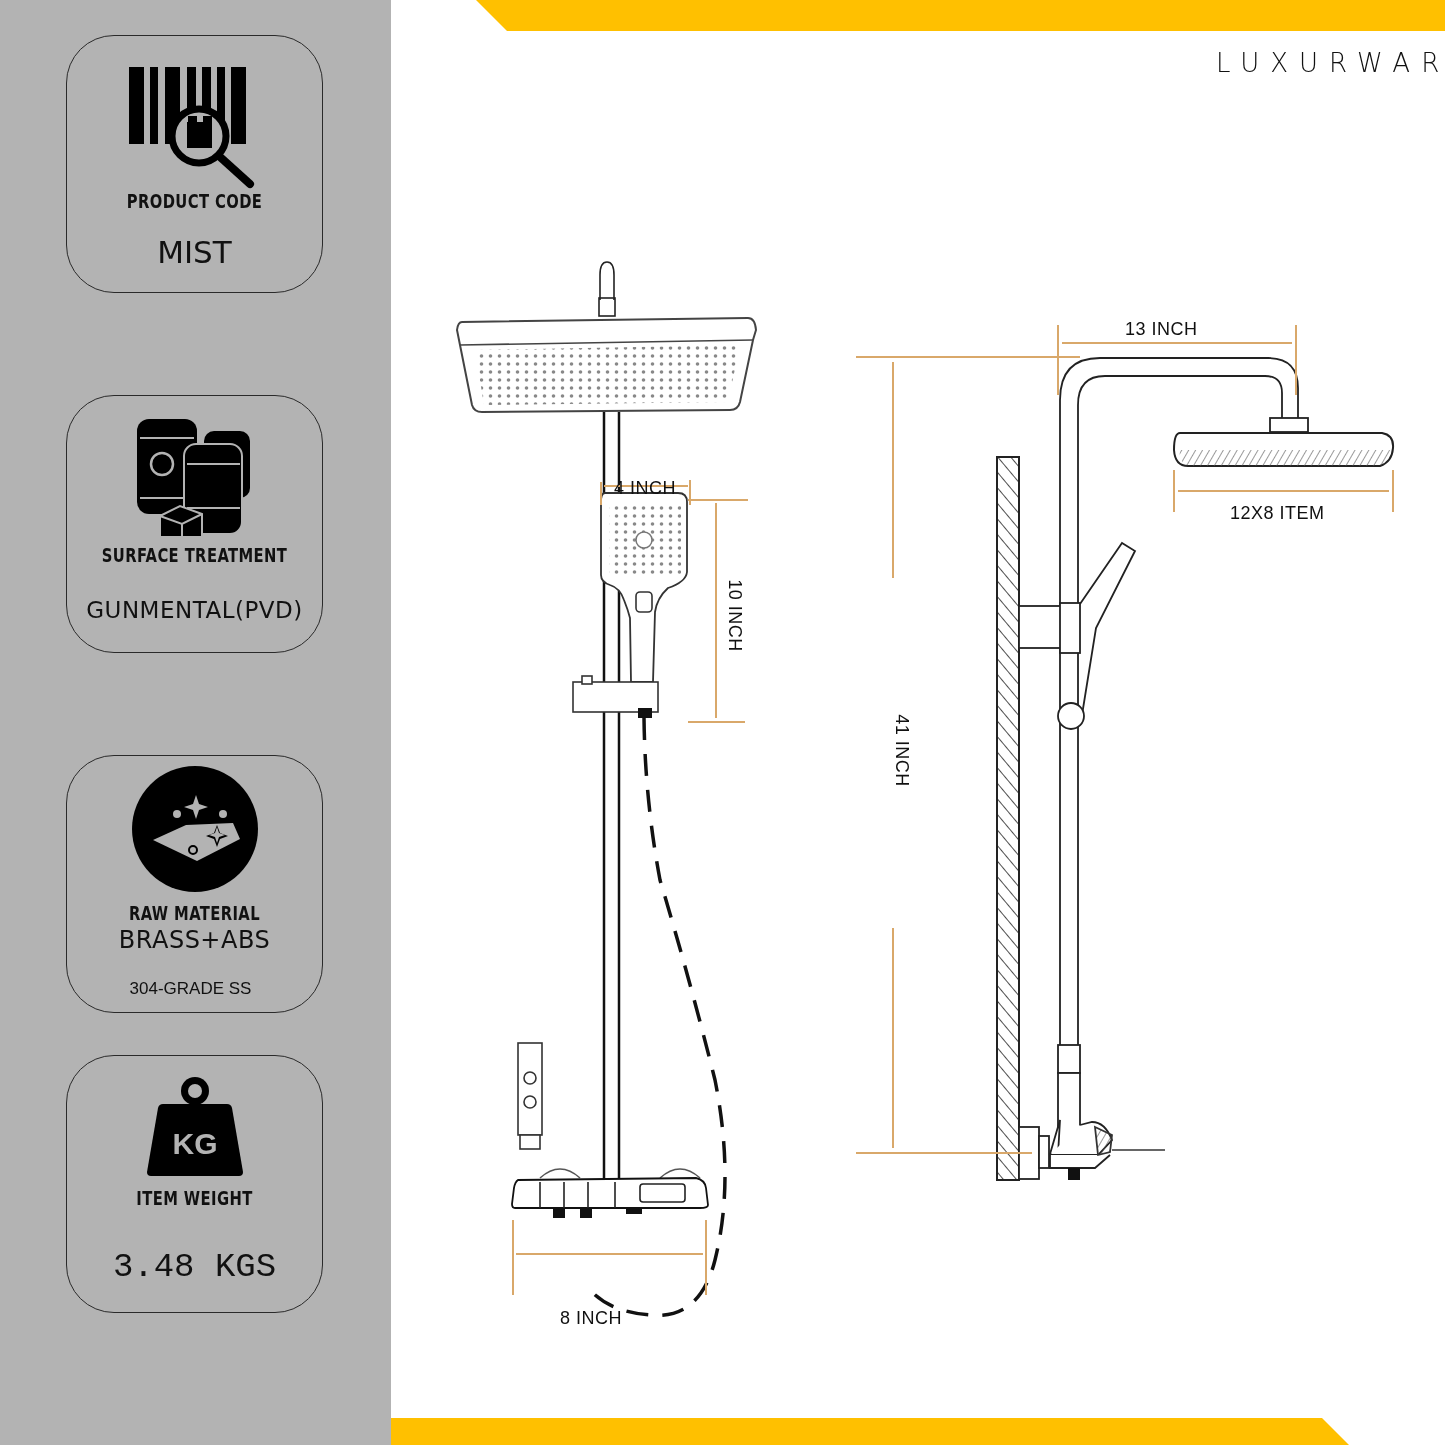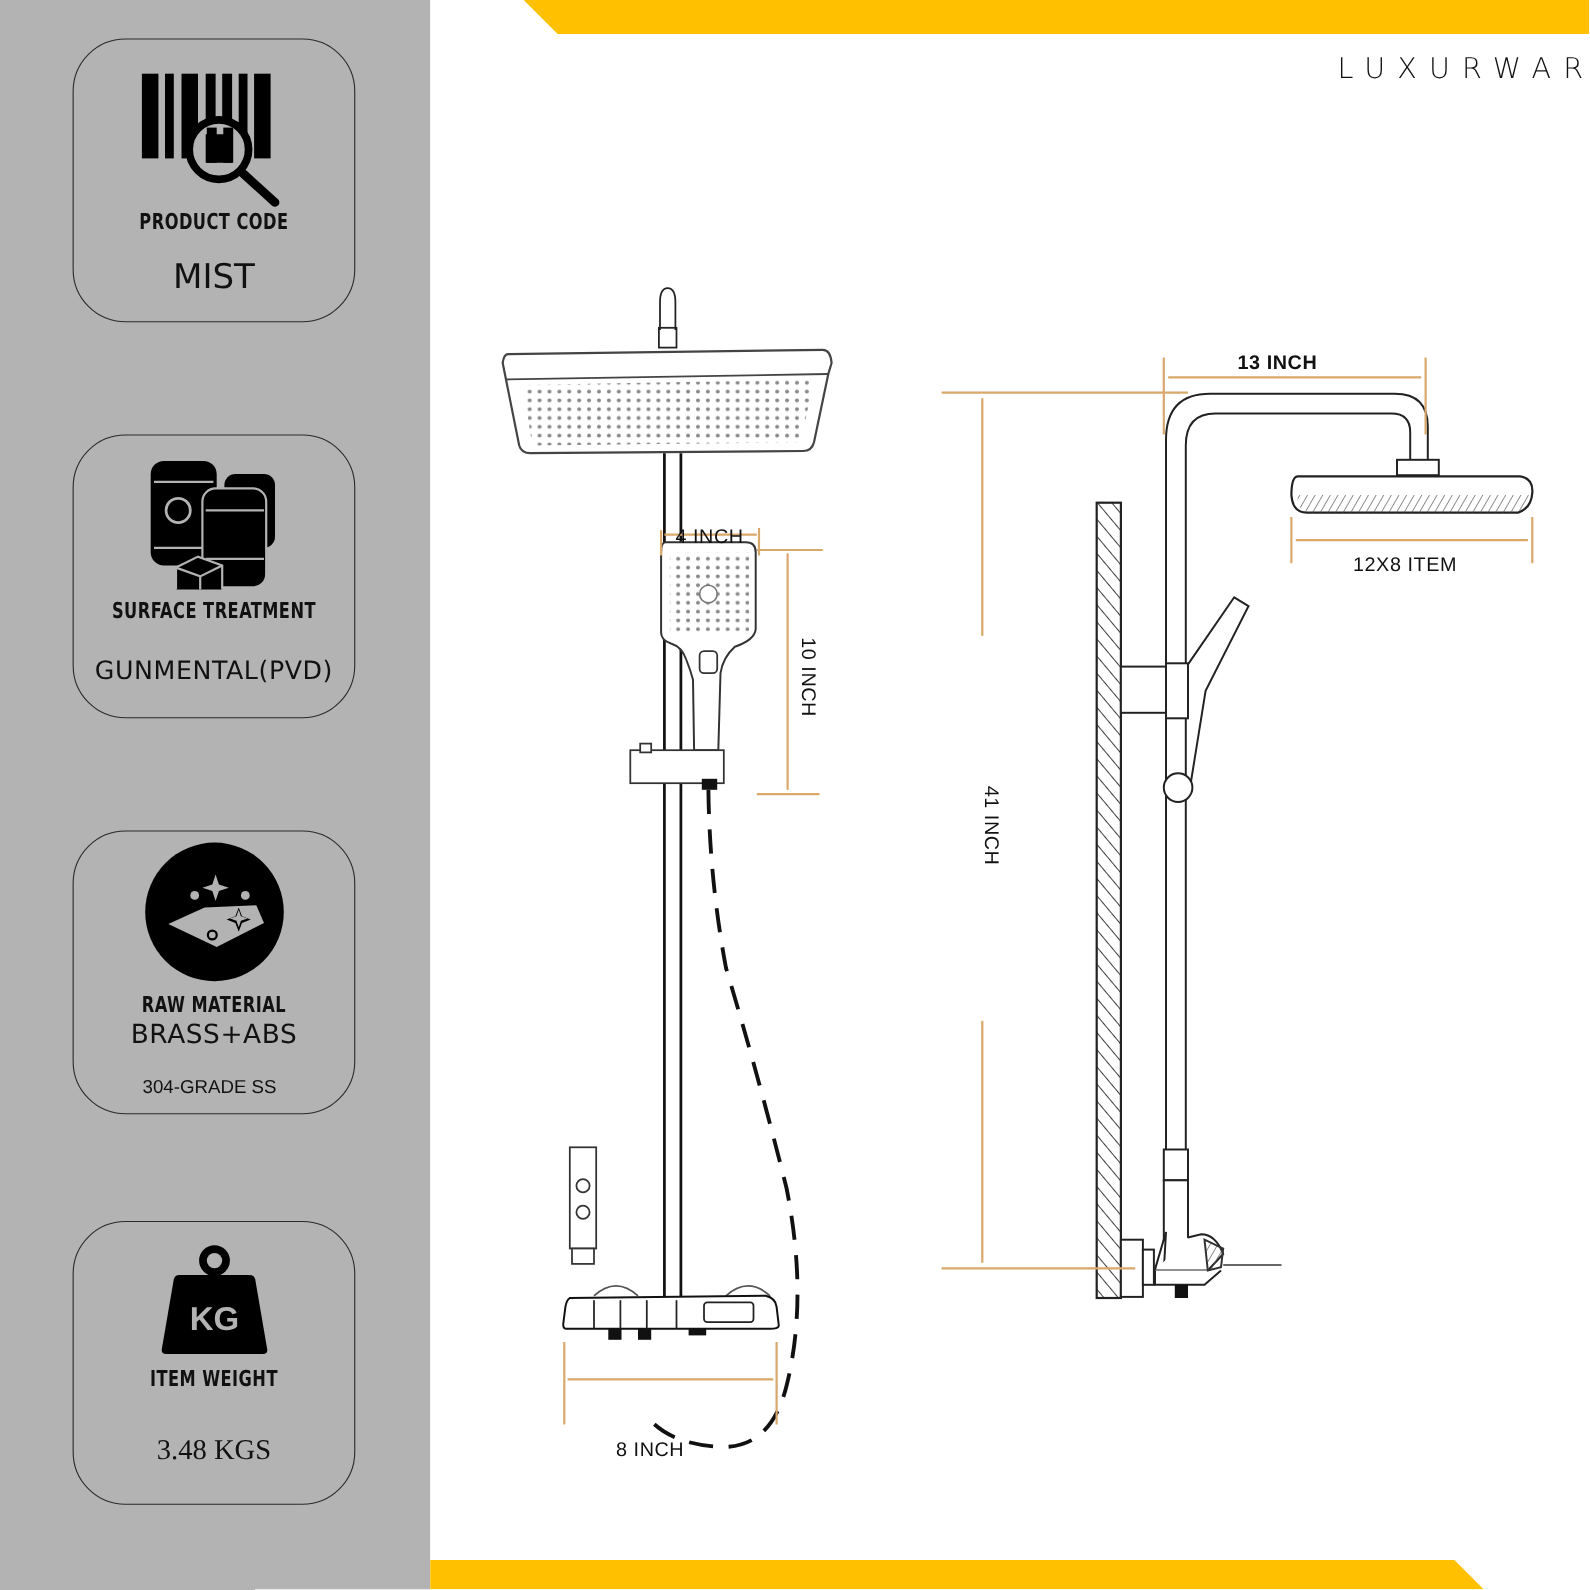--- a/index.html
+++ b/index.html
@@ -101,29 +101,29 @@
       <circle cx="92" cy="49" r="4" fill="#b3b3b3"></circle>
       <path d="M86 60 l3 8 l8 3 l-8 3 l-3 8 l-3 -8 l-8 -3 l8 -3z" fill="#000"></path>
       <path d="M86 62 l2 6 l6 2 l-6 2 l-2 6 l-2 -6 l-6 -2 l6 -2z" fill="#b3b3b3"></path>
       <circle cx="62" cy="85" r="4" fill="none" stroke="#000" stroke-width="2"></circle>
     </svg>
     <div class="label" style="top:145px;">RAW MATERIAL</div>
     <div class="value" style="top:170px; font-size:24px; letter-spacing:0.5px;">BRASS+ABS</div>
     <div class="value" style="top:223px; left:-8px; font-family:Liberation Sans, sans-serif; font-size:17px;">304-GRADE SS</div>
   </div>
 
-  <div class="card" style="top:1110px;">
+  <div class="card" style="top:1055px;">
     <svg class="icon" style="top:18px;" width="100" height="105" viewBox="0 0 100 105">
       <circle cx="50" cy="17" r="14" fill="#000"></circle>
       <circle cx="50" cy="17" r="7" fill="#b3b3b3"></circle>
       <path d="M18 30 H82 Q86 30 87 34 L98 98 Q98 102 94 102 H6 Q2 102 2 98 L13 34 Q14 30 18 30 Z" fill="#000"></path>
       <text x="50" y="80" text-anchor="middle" font-family="Liberation Sans, sans-serif" font-weight="bold" font-size="30" fill="#b3b3b3">KG</text>
     </svg>
     <div class="label" style="top:130px;">ITEM WEIGHT</div>
-    <div class="value" style="top:192px; font-family:Liberation Serif, serif; font-size:26px;">3.48 KGS</div>
+    <div class="value" style="top:192px; font-family:Liberation Mono, monospace; font-size:34px;">3.48 KGS</div>
   </div>
 </div>
 
 <div class="bar-top"></div>
 <div class="bar-bottom"></div>
 
 <div class="brand"><span>LUXURWARE</span><sup>TM</sup></div>
 
 <svg class="drawing" width="1445" height="1445" viewBox="0 0 1445 1445">
   <defs>
@@ -232,15 +232,15 @@
     <line x1="856" y1="1153" x2="1032" y2="1153"></line>
     <line x1="1174" y1="470" x2="1174" y2="512"></line>
     <line x1="1393" y1="470" x2="1393" y2="512"></line>
     <line x1="1178" y1="491" x2="1389" y2="491"></line>
   </g>
 </svg>
 
 <div class="dim-label" style="left:614px; top:460px;margin-top:18px;">4 INCH</div>
 <div class="dim-label dim-vert" style="left:698px; top:605px;">10 INCH</div>
 <div class="dim-label" style="left:560px; top:1308px;">8 INCH</div>
-<div class="dim-label" style="left:1125px; top:319px;font-weight:bold;">13 INCH</div>
+<div class="dim-label" style="left:1125px; top:319px;">13 INCH</div>
 <div class="dim-label" style="left:1230px; top:503px;">12X8 ITEM</div>
 <div class="dim-label dim-vert" style="left:865px; top:740px;">41 INCH</div>
 
 </body></html>

